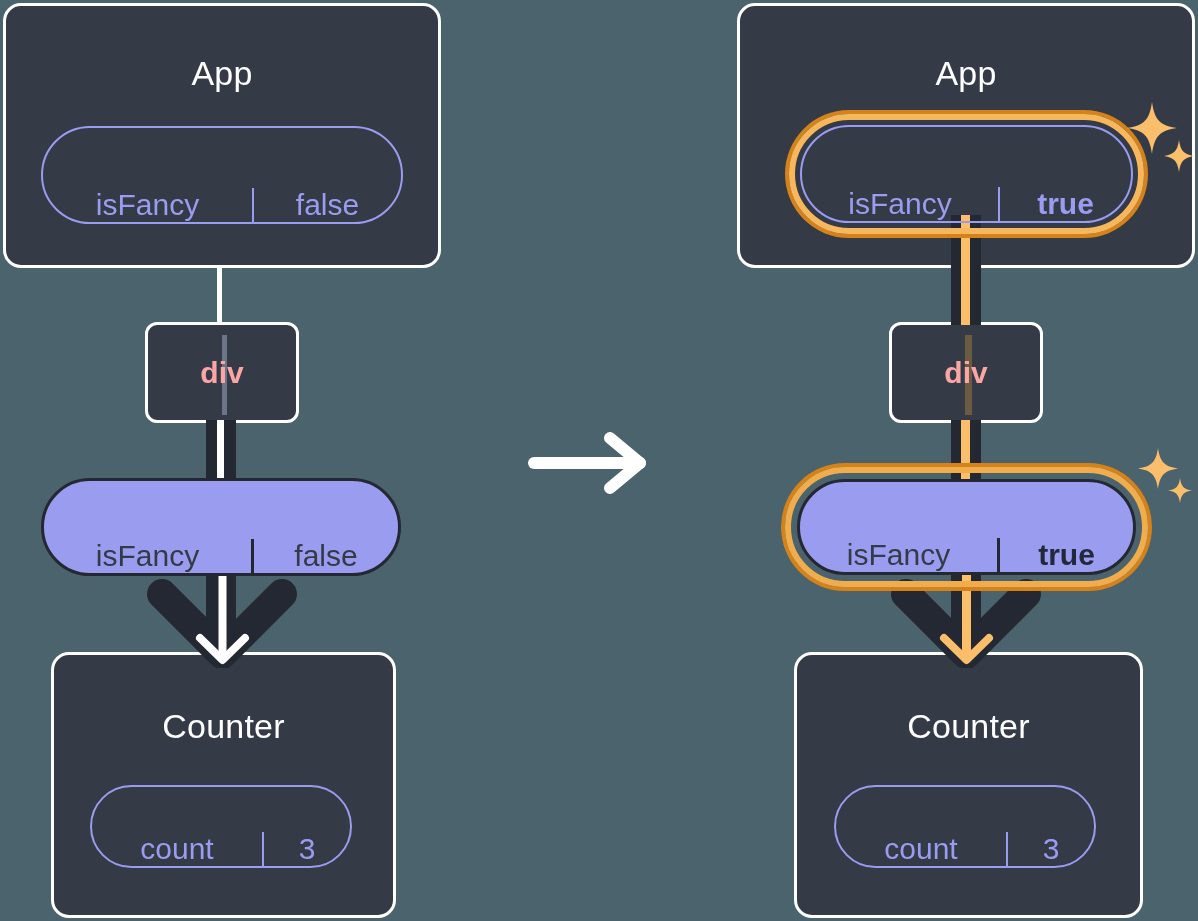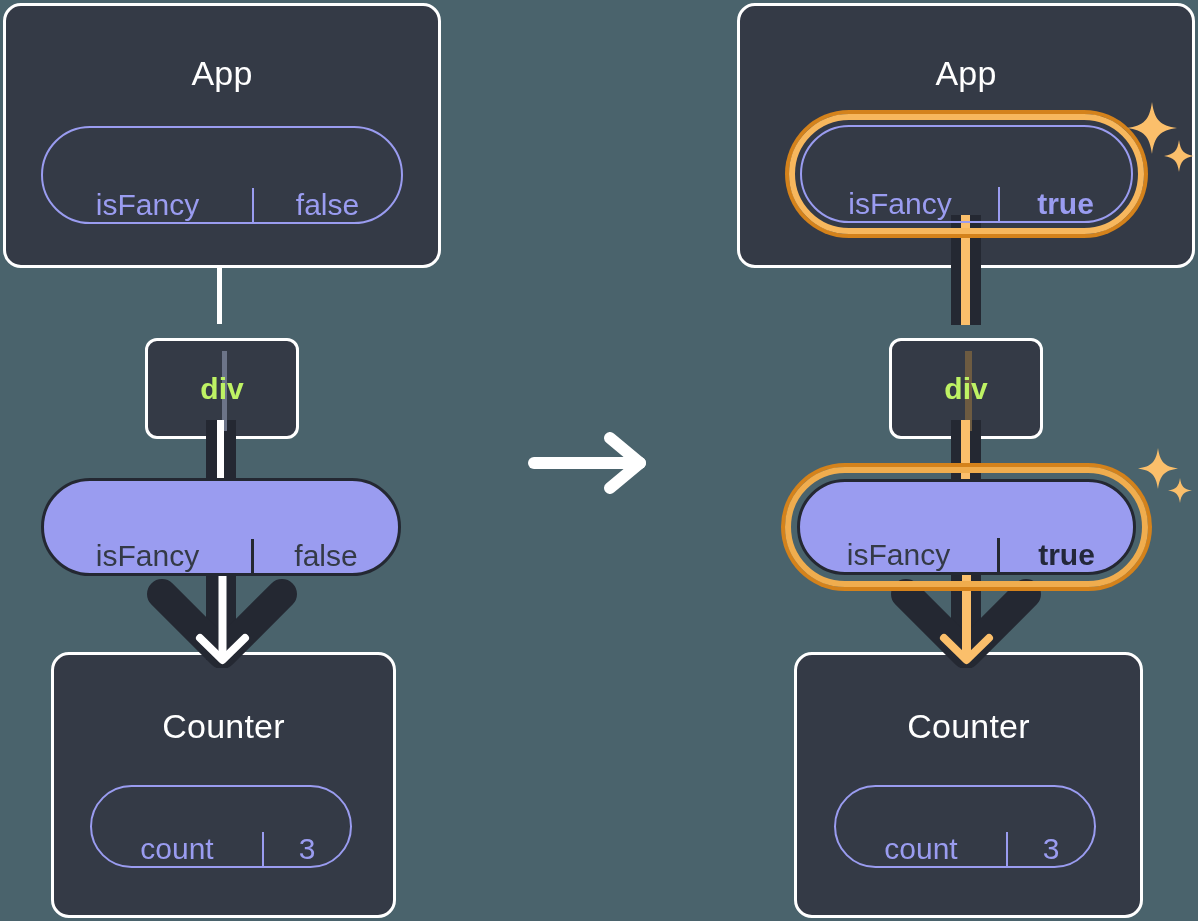--- a/index.html
+++ b/index.html
@@ -41,24 +41,23 @@
   
   .nodebox {
     position: absolute;
     background: #343a46;
     border: 3px solid #ffffff;
     border-radius: 12px;
     box-sizing: border-box;
     display: flex;
     align-items: center;
     justify-content: center;
-    color: #bef264;
+    color: #fca5a5;
     font-size: 30px;
     font-weight: 700;
-    margin-top: 16px;
   }
   .nodebox span { position: relative; z-index: 3; }
 
   
   .pill {
     position: absolute;
     box-sizing: border-box;
     display: flex;
     align-items: flex-end;
     border-radius: 999px;

